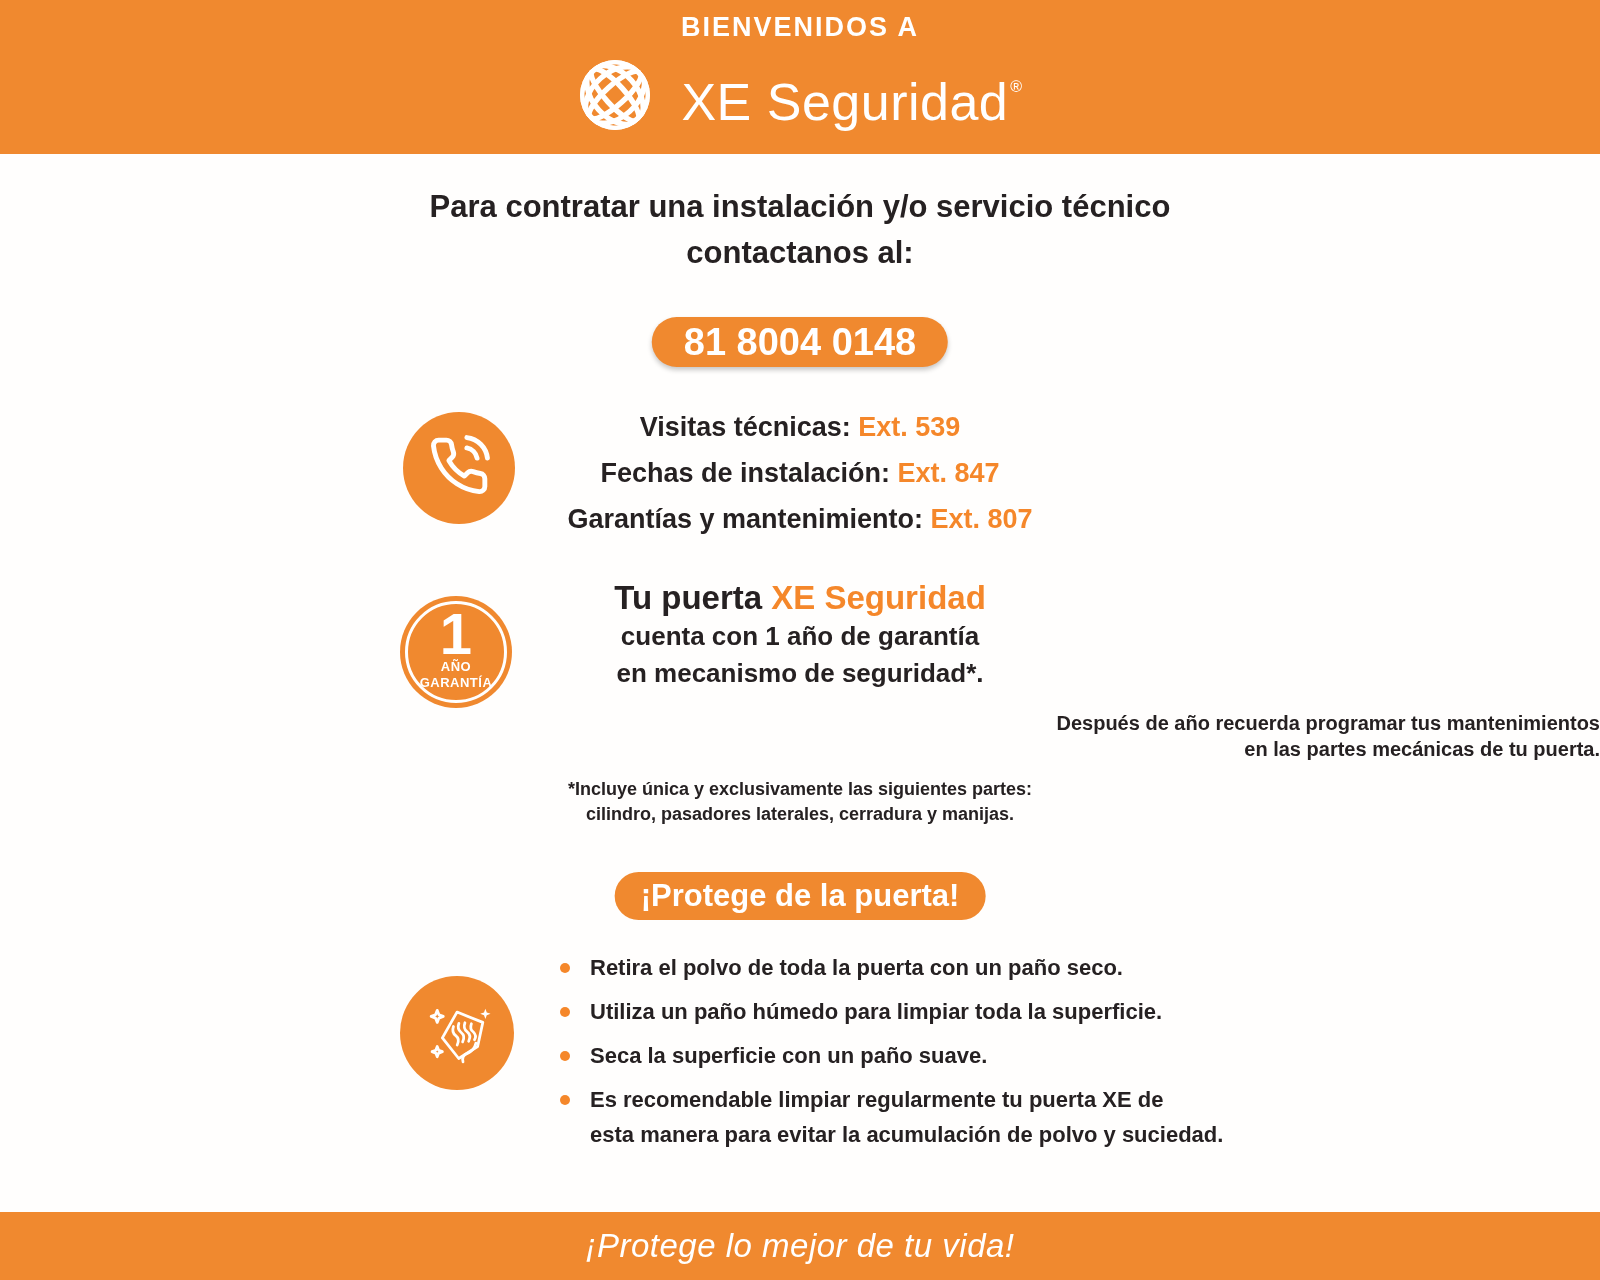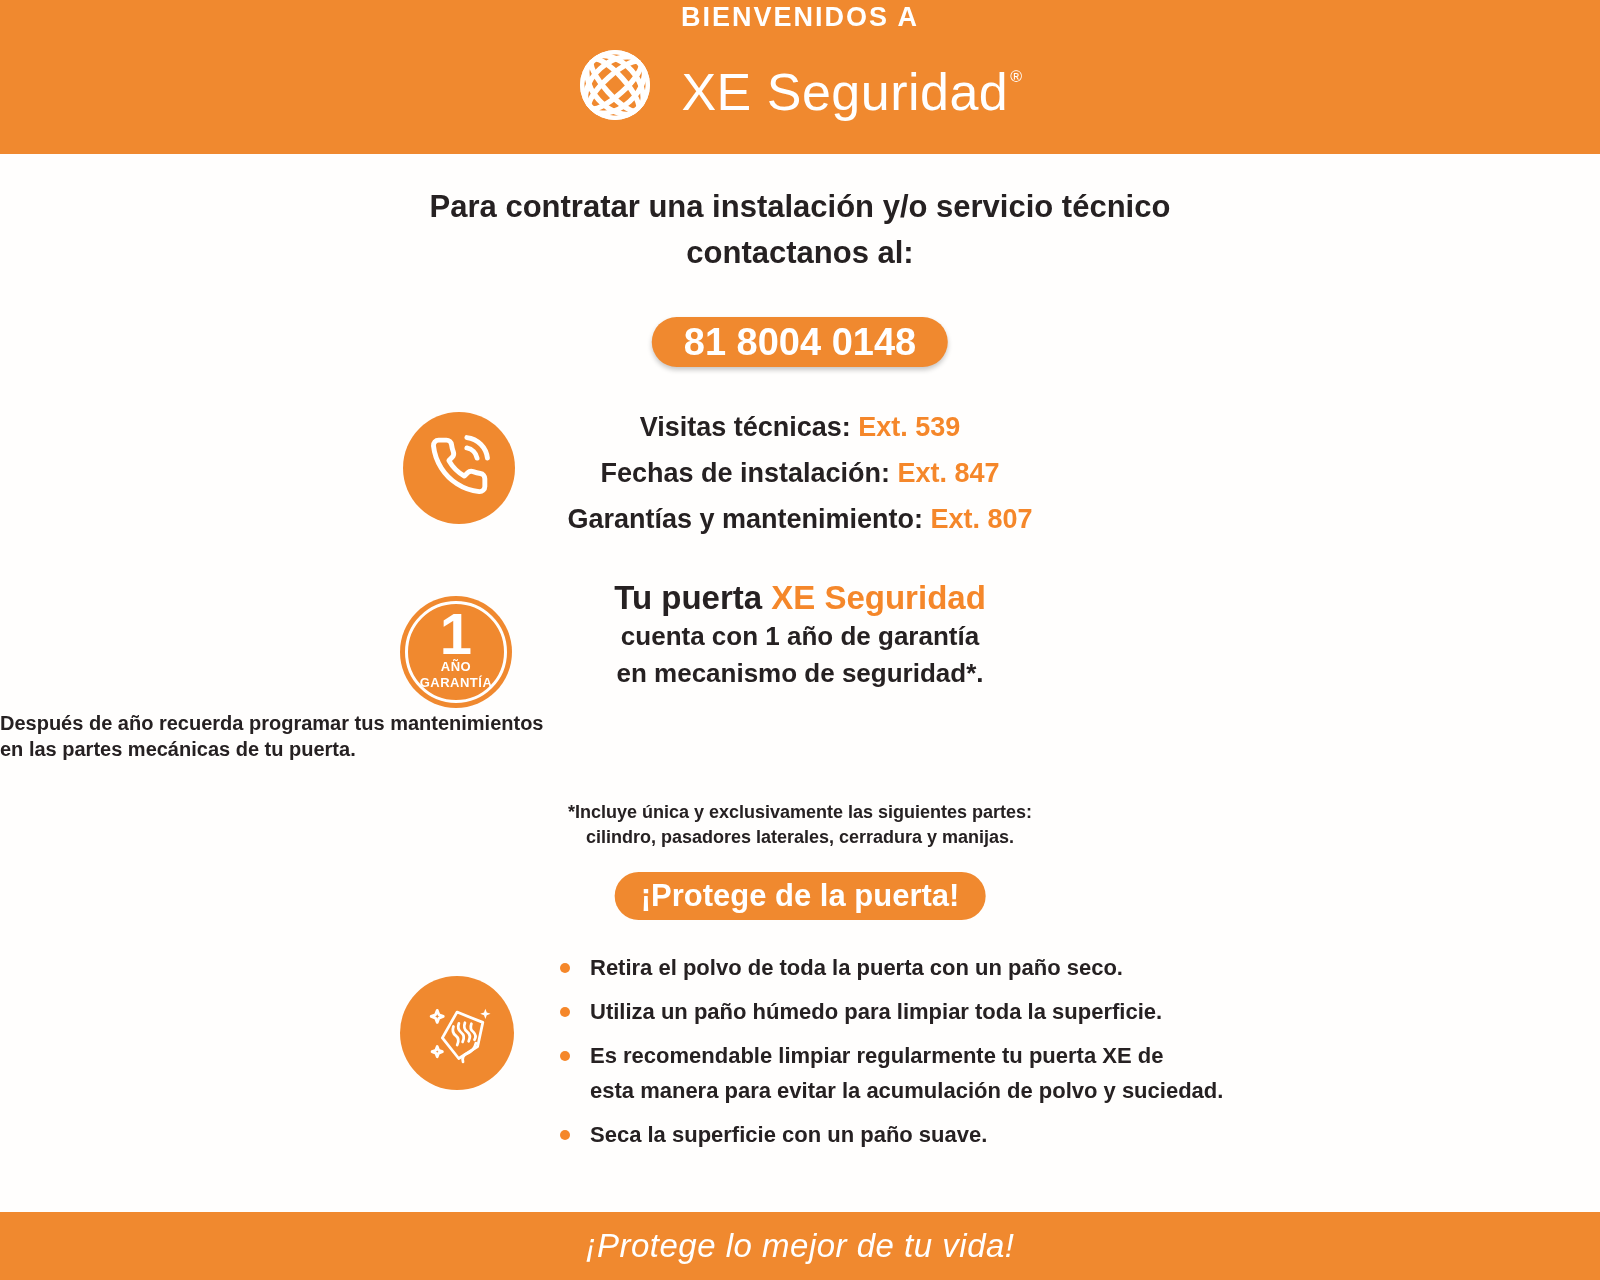--- a/index.html
+++ b/index.html
@@ -16,21 +16,21 @@
     font-family:"Liberation Sans",sans-serif;
   }
   .page{position:relative;width:1600px;height:1280px;overflow:hidden;background:#FFFEFD;}
 
   
   .top-banner{
     position:absolute;top:0;left:0;width:1600px;height:154px;
     background:var(--orange);color:var(--white);text-align:center;
   }
   .welcome{
-    padding-top:2px;font-size:27px;font-weight:bold;letter-spacing:2px;
+    padding-top:12px;font-size:27px;font-weight:bold;letter-spacing:2px;
   }
   .logo-row{
     margin-top:6px;display:flex;align-items:center;justify-content:center;gap:28px;
   }
   .logo-mark svg{width:76px;height:76px;display:block;}
   .brand-name{font-size:52px;font-weight:400;letter-spacing:.5px;line-height:76px;}
   .brand-name .tm{font-size:16px;vertical-align:28px;margin-left:2px;}
 
   
   .intro{
@@ -71,26 +71,26 @@
 
   .warranty-text{
     position:absolute;top:578px;left:0;width:1600px;text-align:center;
     color:var(--dark-text);font-weight:bold;
   }
   .warranty-title{font-size:33px;line-height:40px;}
   .warranty-title .brand-orange{color:var(--accent);}
   .warranty-line{font-size:26px;line-height:37px;}
 
   .note-1{
-    position:absolute;top:710px;left:0;width:1600px;text-align:left;
+    position:absolute;top:710px;left:0;width:1600px;text-align:right;
     font-size:20px;font-weight:bold;color:var(--dark-text);line-height:26px;
   }
   .note-2{
     position:absolute;top:777px;left:0;width:1600px;text-align:center;
-    font-size:18px;font-weight:bold;color:var(--dark-text);line-height:25px;margin-top:23px;
+    font-size:18px;font-weight:bold;color:var(--dark-text);line-height:25px;
   }
 
   
   .care-pill{
     position:absolute;top:872px;left:50%;transform:translateX(-50%);
     background:var(--orange);color:var(--white);
     font-size:31px;font-weight:bold;line-height:46px;
     padding:1px 26px;border-radius:26px;white-space:nowrap;
   }
   .care-icon-circle{left:400px;top:976px;width:114px;height:114px;}
@@ -233,26 +233,26 @@
     <li>
       <span class="bullet-dot"></span>
       <span class="care-text">Retira el polvo de toda la puerta con un paño seco.</span>
     </li>
     <li>
       <span class="bullet-dot"></span>
       <span class="care-text">Utiliza un paño húmedo para limpiar toda la superficie.</span>
     </li>
     <li>
       <span class="bullet-dot"></span>
+      <span class="care-text">Seca la superficie con un paño suave.</span>
+    </li>
+    <li>
+      <span class="bullet-dot"></span>
       <span class="care-text">Es recomendable limpiar regularmente tu puerta XE de
 esta manera para evitar la acumulación de polvo y suciedad.</span>
-    </li>
-    <li>
-      <span class="bullet-dot"></span>
-      <span class="care-text">Seca la superficie con un paño suave.</span>
     </li>
   </ul>
 
   <footer class="footer-banner">
     <span>¡Protege lo mejor de tu vida!</span>
   </footer>
 
 </div>
 
 </body></html>

